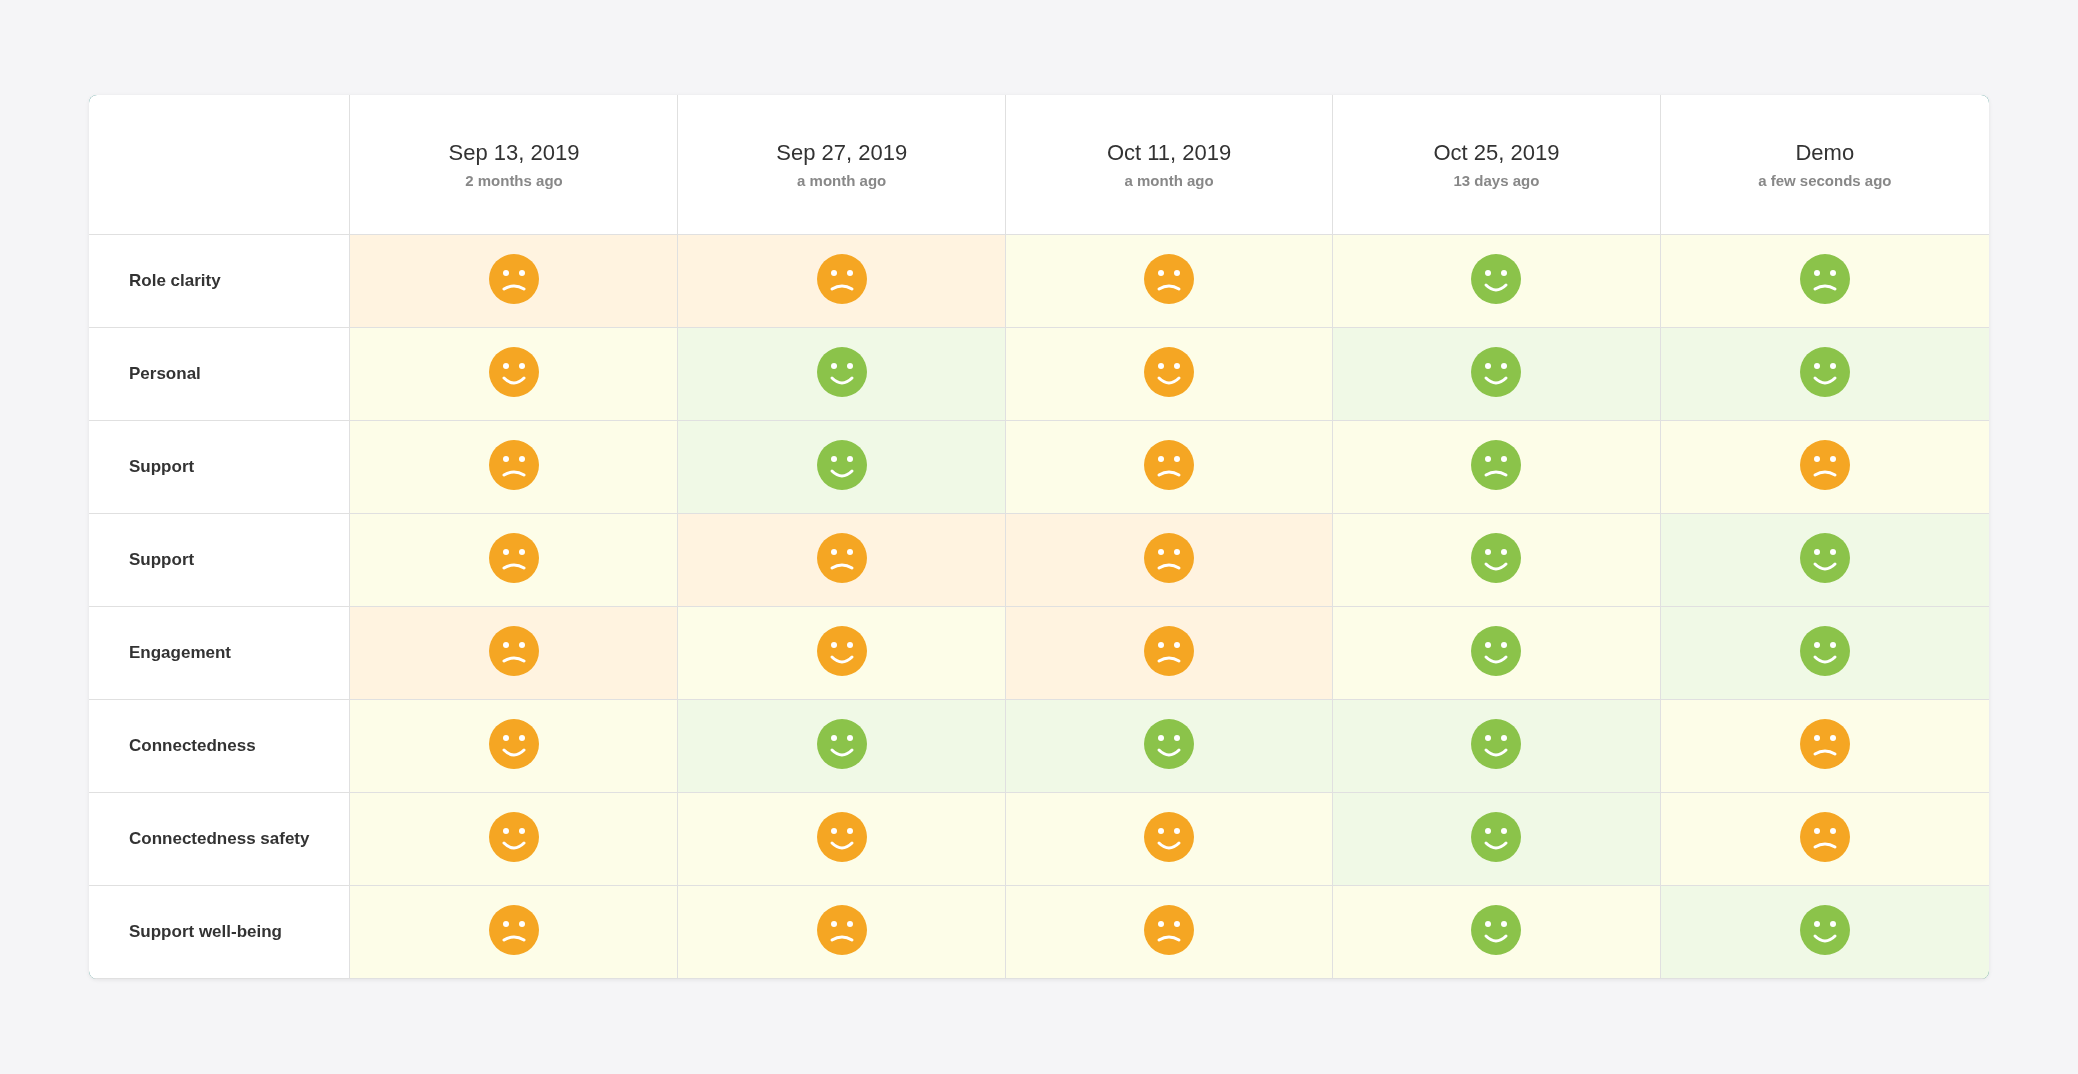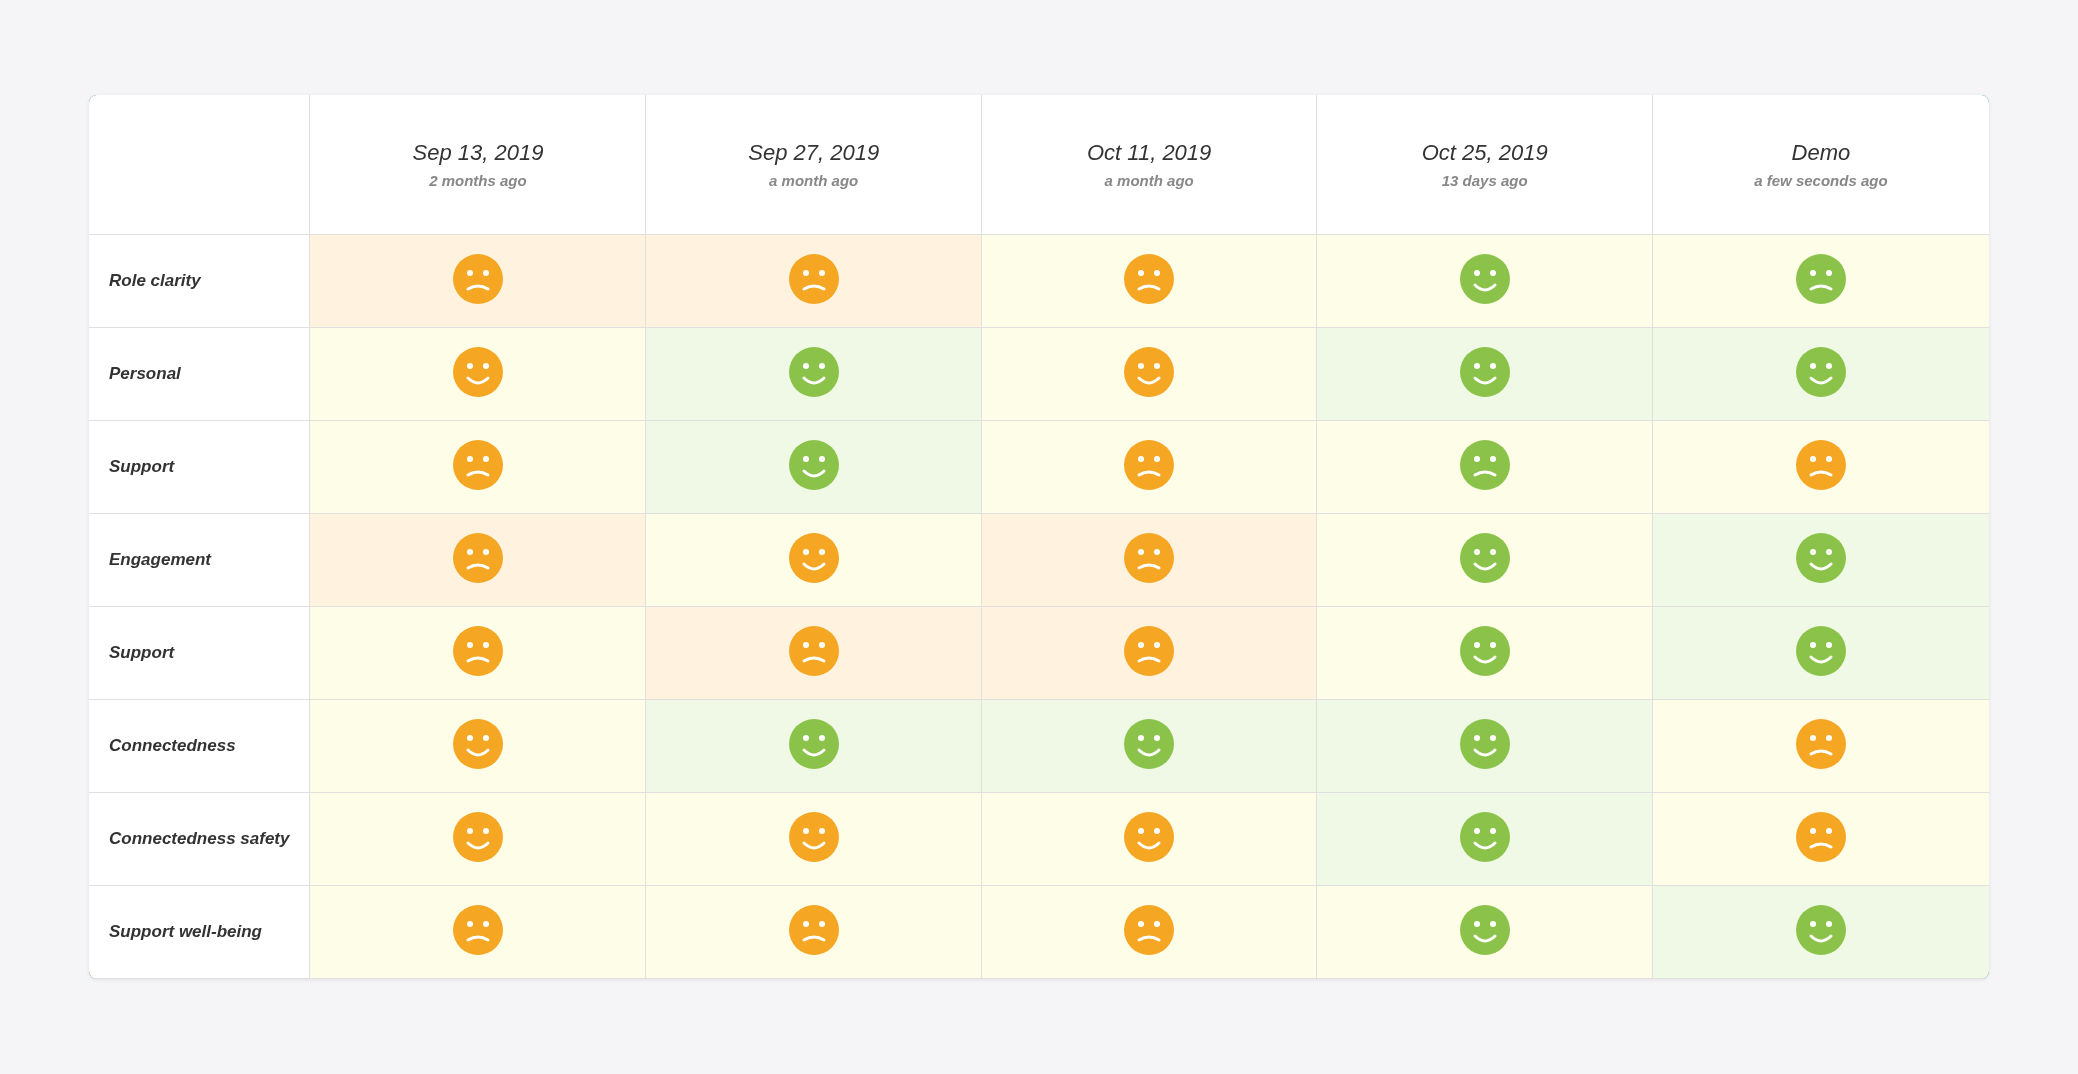--- a/index.html
+++ b/index.html
@@ -12,21 +12,20 @@
       min-height: 100vh;
       padding: 20px;
     }
     .table-wrapper {
       background: #0f766e;
       border-radius: 8px;
       overflow: hidden;
       box-shadow: 0 1px 4px rgba(0,0,0,0.08);
       width: 100%;
       max-width: 1900px;
-      font-style: italic;
     }
     table {
       width: 100%;
       border-collapse: collapse;
     }
     th, td {
       border-bottom: 1px solid #e0e0e0;
       border-right: 1px solid #e0e0e0;
       padding: 0;
     }
@@ -45,21 +44,21 @@
       color: #333;
       display: block;
       margin-bottom: 6px;
     }
     .header-ago {
       font-size: 15px;
       color: #888;
       display: block;
     }
     .row-label {
-      padding: 0 20px;
+      padding: 0 40px;
       font-size: 17px;
       font-weight: 600;
       color: #333;
       background: #fff;
       white-space: nowrap;
       min-width: 220px;
     }
     .data-cell {
       text-align: center;
       padding: 18px 10px;
@@ -202,65 +201,65 @@
               <path d="M 16 36 Q 26 30 36 36" stroke="#fff" stroke-width="3" fill="none" stroke-linecap="round"></path>
             </svg></td>
           <td class="data-cell" style="background-color: rgb(253, 253, 232);"><svg width="52" height="52" viewBox="0 0 52 52">
               <circle cx="26" cy="26" r="25" fill="#F5A623"></circle>
               <circle cx="18" cy="20" r="3" fill="#fff"></circle>
               <circle cx="34" cy="20" r="3" fill="#fff"></circle>
               <path d="M 16 36 Q 26 30 36 36" stroke="#fff" stroke-width="3" fill="none" stroke-linecap="round"></path>
             </svg></td>
         </tr>
         <tr>
+          <td class="row-label">Support</td>
+          <td class="data-cell" style="background-color: rgb(253, 253, 232);"><svg width="52" height="52" viewBox="0 0 52 52">
+              <circle cx="26" cy="26" r="25" fill="#F5A623"></circle>
+              <circle cx="18" cy="20" r="3" fill="#fff"></circle>
+              <circle cx="34" cy="20" r="3" fill="#fff"></circle>
+              <path d="M 16 36 Q 26 30 36 36" stroke="#fff" stroke-width="3" fill="none" stroke-linecap="round"></path>
+            </svg></td>
+          <td class="data-cell" style="background-color: rgb(255, 243, 224);"><svg width="52" height="52" viewBox="0 0 52 52">
+              <circle cx="26" cy="26" r="25" fill="#F5A623"></circle>
+              <circle cx="18" cy="20" r="3" fill="#fff"></circle>
+              <circle cx="34" cy="20" r="3" fill="#fff"></circle>
+              <path d="M 16 36 Q 26 30 36 36" stroke="#fff" stroke-width="3" fill="none" stroke-linecap="round"></path>
+            </svg></td>
+          <td class="data-cell" style="background-color: rgb(255, 243, 224);"><svg width="52" height="52" viewBox="0 0 52 52">
+              <circle cx="26" cy="26" r="25" fill="#F5A623"></circle>
+              <circle cx="18" cy="20" r="3" fill="#fff"></circle>
+              <circle cx="34" cy="20" r="3" fill="#fff"></circle>
+              <path d="M 16 36 Q 26 30 36 36" stroke="#fff" stroke-width="3" fill="none" stroke-linecap="round"></path>
+            </svg></td>
+          <td class="data-cell" style="background-color: rgb(253, 253, 232);"><svg width="52" height="52" viewBox="0 0 52 52">
+              <circle cx="26" cy="26" r="25" fill="#8BC34A"></circle>
+              <circle cx="18" cy="20" r="3" fill="#fff"></circle>
+              <circle cx="34" cy="20" r="3" fill="#fff"></circle>
+              <path d="M 16 32 Q 26 42 36 32" stroke="#fff" stroke-width="3" fill="none" stroke-linecap="round"></path>
+            </svg></td>
+          <td class="data-cell" style="background-color: rgb(240, 249, 230);"><svg width="52" height="52" viewBox="0 0 52 52">
+              <circle cx="26" cy="26" r="25" fill="#8BC34A"></circle>
+              <circle cx="18" cy="20" r="3" fill="#fff"></circle>
+              <circle cx="34" cy="20" r="3" fill="#fff"></circle>
+              <path d="M 16 32 Q 26 42 36 32" stroke="#fff" stroke-width="3" fill="none" stroke-linecap="round"></path>
+            </svg></td>
+        </tr>
+        <tr>
           <td class="row-label">Engagement</td>
           <td class="data-cell" style="background-color: rgb(255, 243, 224);"><svg width="52" height="52" viewBox="0 0 52 52">
               <circle cx="26" cy="26" r="25" fill="#F5A623"></circle>
               <circle cx="18" cy="20" r="3" fill="#fff"></circle>
               <circle cx="34" cy="20" r="3" fill="#fff"></circle>
               <path d="M 16 36 Q 26 30 36 36" stroke="#fff" stroke-width="3" fill="none" stroke-linecap="round"></path>
             </svg></td>
           <td class="data-cell" style="background-color: rgb(253, 253, 232);"><svg width="52" height="52" viewBox="0 0 52 52">
               <circle cx="26" cy="26" r="25" fill="#F5A623"></circle>
               <circle cx="18" cy="20" r="3" fill="#fff"></circle>
               <circle cx="34" cy="20" r="3" fill="#fff"></circle>
               <path d="M 16 32 Q 26 42 36 32" stroke="#fff" stroke-width="3" fill="none" stroke-linecap="round"></path>
-            </svg></td>
-          <td class="data-cell" style="background-color: rgb(255, 243, 224);"><svg width="52" height="52" viewBox="0 0 52 52">
-              <circle cx="26" cy="26" r="25" fill="#F5A623"></circle>
-              <circle cx="18" cy="20" r="3" fill="#fff"></circle>
-              <circle cx="34" cy="20" r="3" fill="#fff"></circle>
-              <path d="M 16 36 Q 26 30 36 36" stroke="#fff" stroke-width="3" fill="none" stroke-linecap="round"></path>
-            </svg></td>
-          <td class="data-cell" style="background-color: rgb(253, 253, 232);"><svg width="52" height="52" viewBox="0 0 52 52">
-              <circle cx="26" cy="26" r="25" fill="#8BC34A"></circle>
-              <circle cx="18" cy="20" r="3" fill="#fff"></circle>
-              <circle cx="34" cy="20" r="3" fill="#fff"></circle>
-              <path d="M 16 32 Q 26 42 36 32" stroke="#fff" stroke-width="3" fill="none" stroke-linecap="round"></path>
-            </svg></td>
-          <td class="data-cell" style="background-color: rgb(240, 249, 230);"><svg width="52" height="52" viewBox="0 0 52 52">
-              <circle cx="26" cy="26" r="25" fill="#8BC34A"></circle>
-              <circle cx="18" cy="20" r="3" fill="#fff"></circle>
-              <circle cx="34" cy="20" r="3" fill="#fff"></circle>
-              <path d="M 16 32 Q 26 42 36 32" stroke="#fff" stroke-width="3" fill="none" stroke-linecap="round"></path>
-            </svg></td>
-        </tr>
-        <tr>
-          <td class="row-label">Support</td>
-          <td class="data-cell" style="background-color: rgb(253, 253, 232);"><svg width="52" height="52" viewBox="0 0 52 52">
-              <circle cx="26" cy="26" r="25" fill="#F5A623"></circle>
-              <circle cx="18" cy="20" r="3" fill="#fff"></circle>
-              <circle cx="34" cy="20" r="3" fill="#fff"></circle>
-              <path d="M 16 36 Q 26 30 36 36" stroke="#fff" stroke-width="3" fill="none" stroke-linecap="round"></path>
-            </svg></td>
-          <td class="data-cell" style="background-color: rgb(255, 243, 224);"><svg width="52" height="52" viewBox="0 0 52 52">
-              <circle cx="26" cy="26" r="25" fill="#F5A623"></circle>
-              <circle cx="18" cy="20" r="3" fill="#fff"></circle>
-              <circle cx="34" cy="20" r="3" fill="#fff"></circle>
-              <path d="M 16 36 Q 26 30 36 36" stroke="#fff" stroke-width="3" fill="none" stroke-linecap="round"></path>
             </svg></td>
           <td class="data-cell" style="background-color: rgb(255, 243, 224);"><svg width="52" height="52" viewBox="0 0 52 52">
               <circle cx="26" cy="26" r="25" fill="#F5A623"></circle>
               <circle cx="18" cy="20" r="3" fill="#fff"></circle>
               <circle cx="34" cy="20" r="3" fill="#fff"></circle>
               <path d="M 16 36 Q 26 30 36 36" stroke="#fff" stroke-width="3" fill="none" stroke-linecap="round"></path>
             </svg></td>
           <td class="data-cell" style="background-color: rgb(253, 253, 232);"><svg width="52" height="52" viewBox="0 0 52 52">
               <circle cx="26" cy="26" r="25" fill="#8BC34A"></circle>
               <circle cx="18" cy="20" r="3" fill="#fff"></circle>

